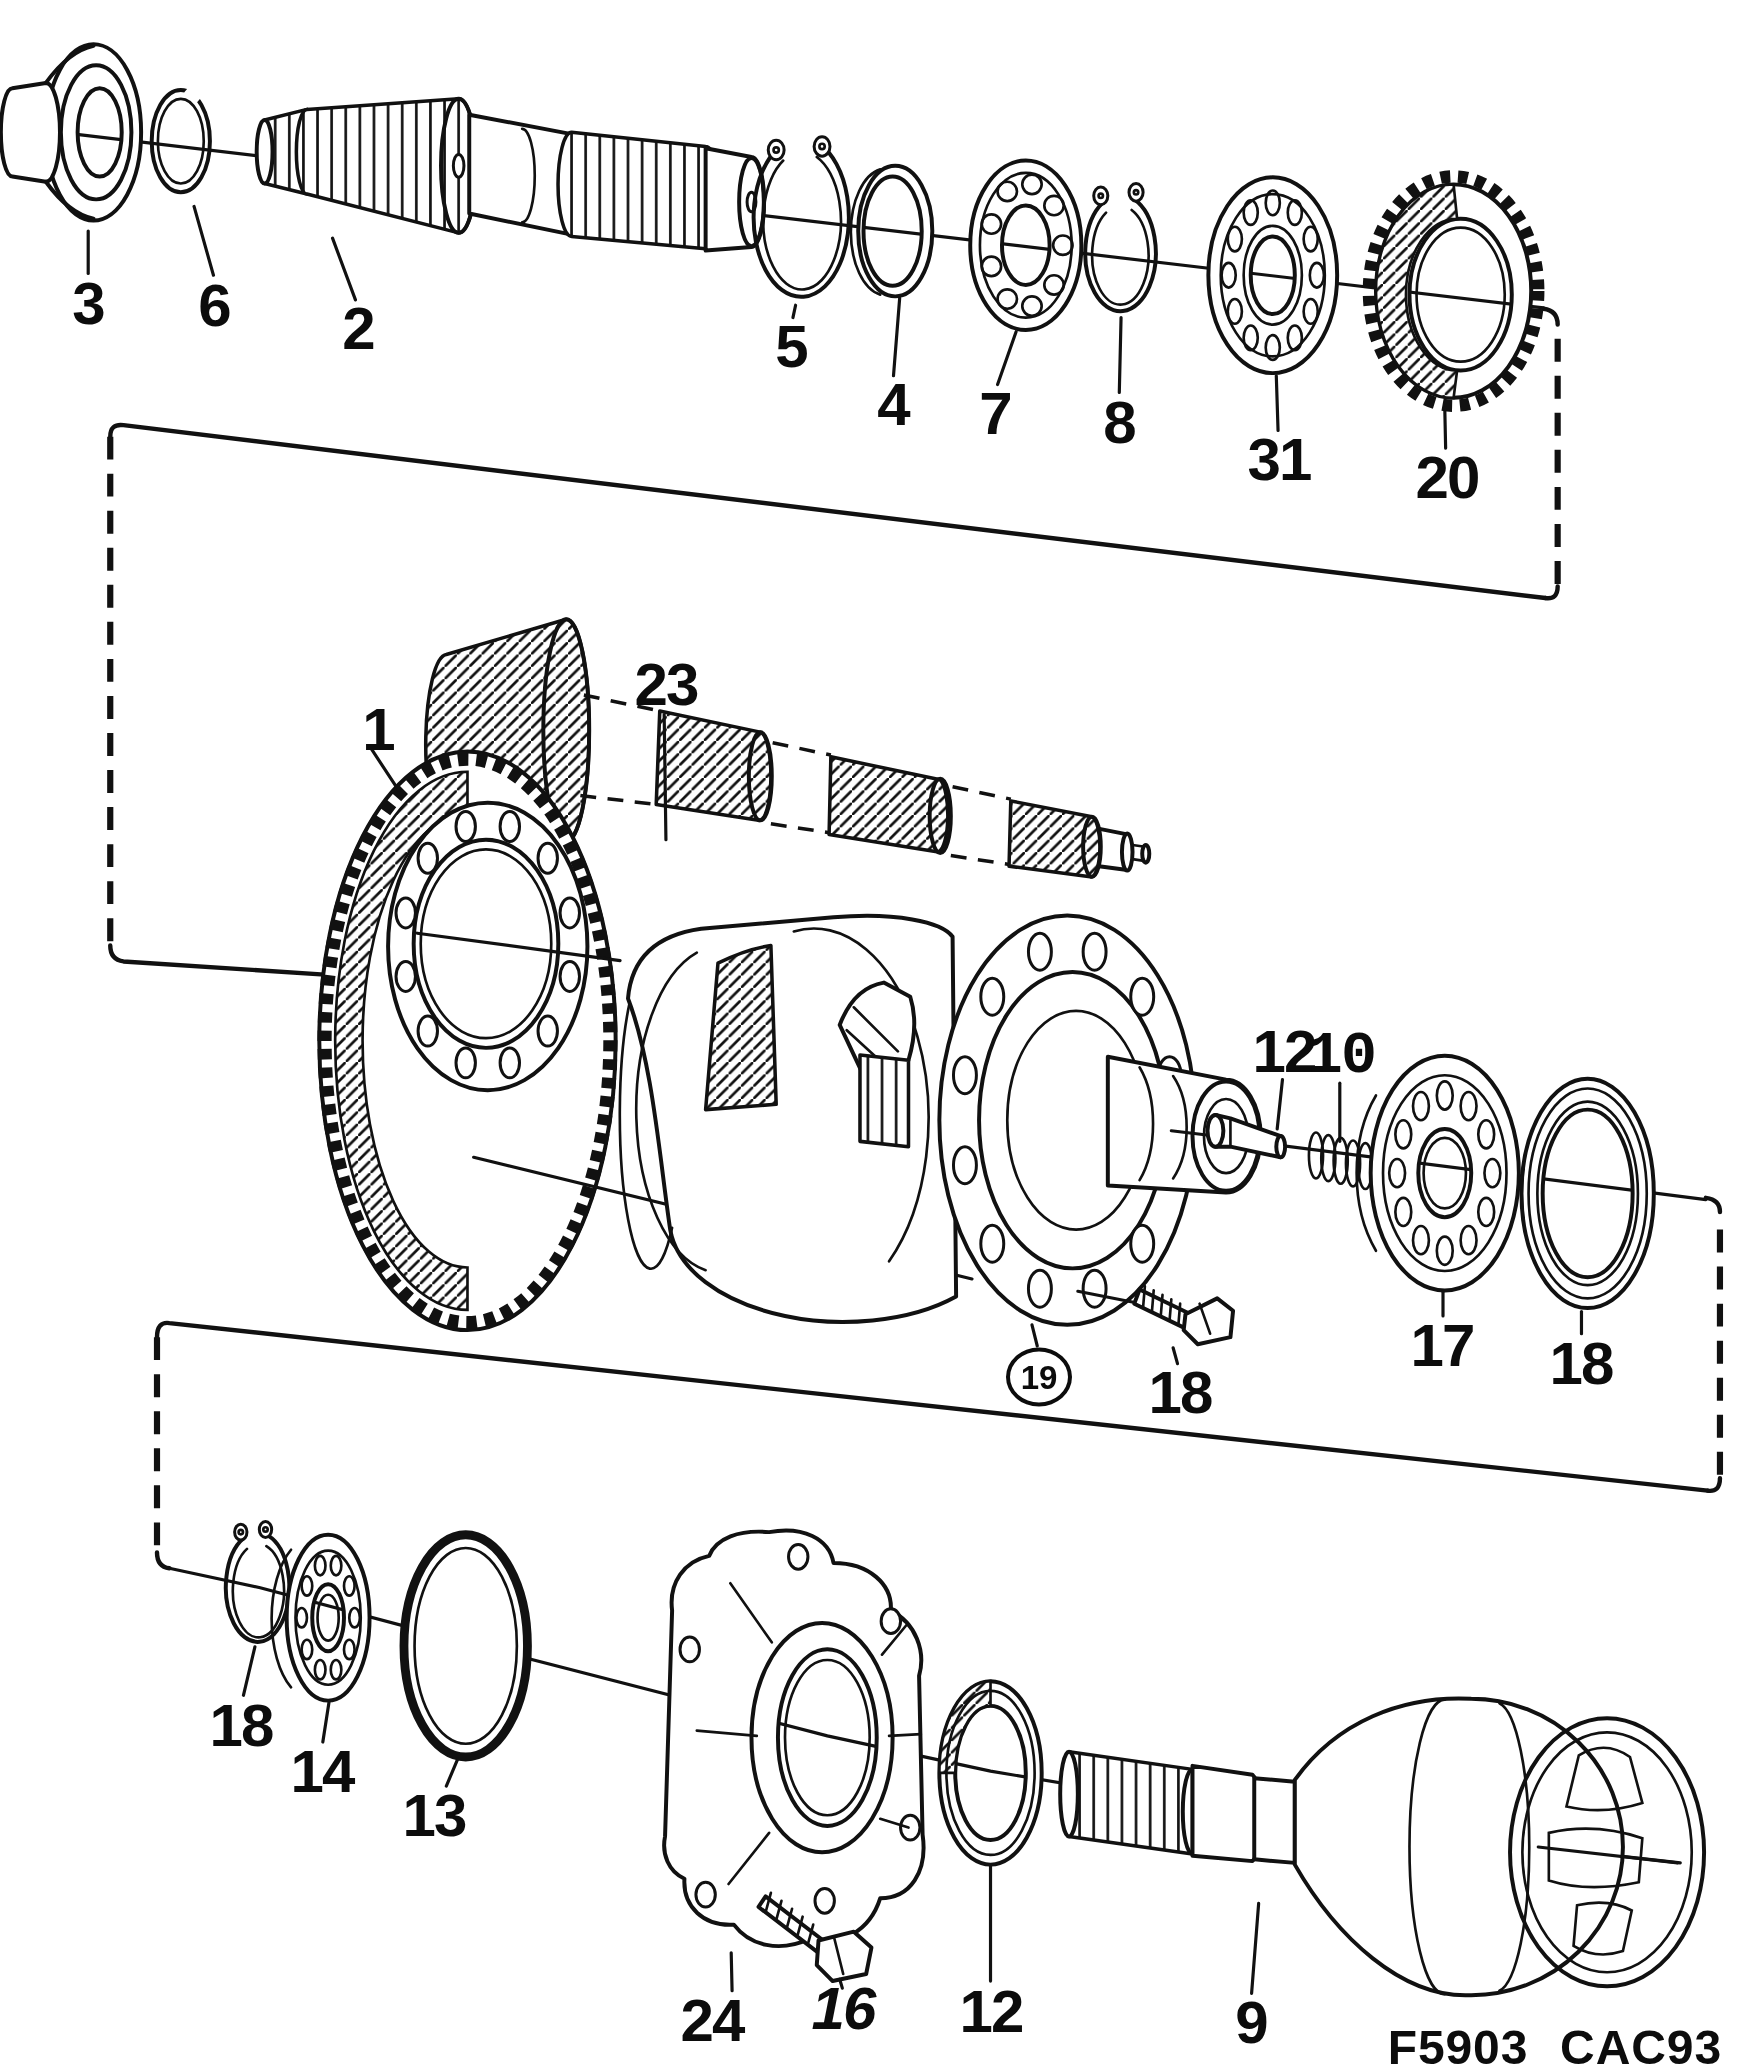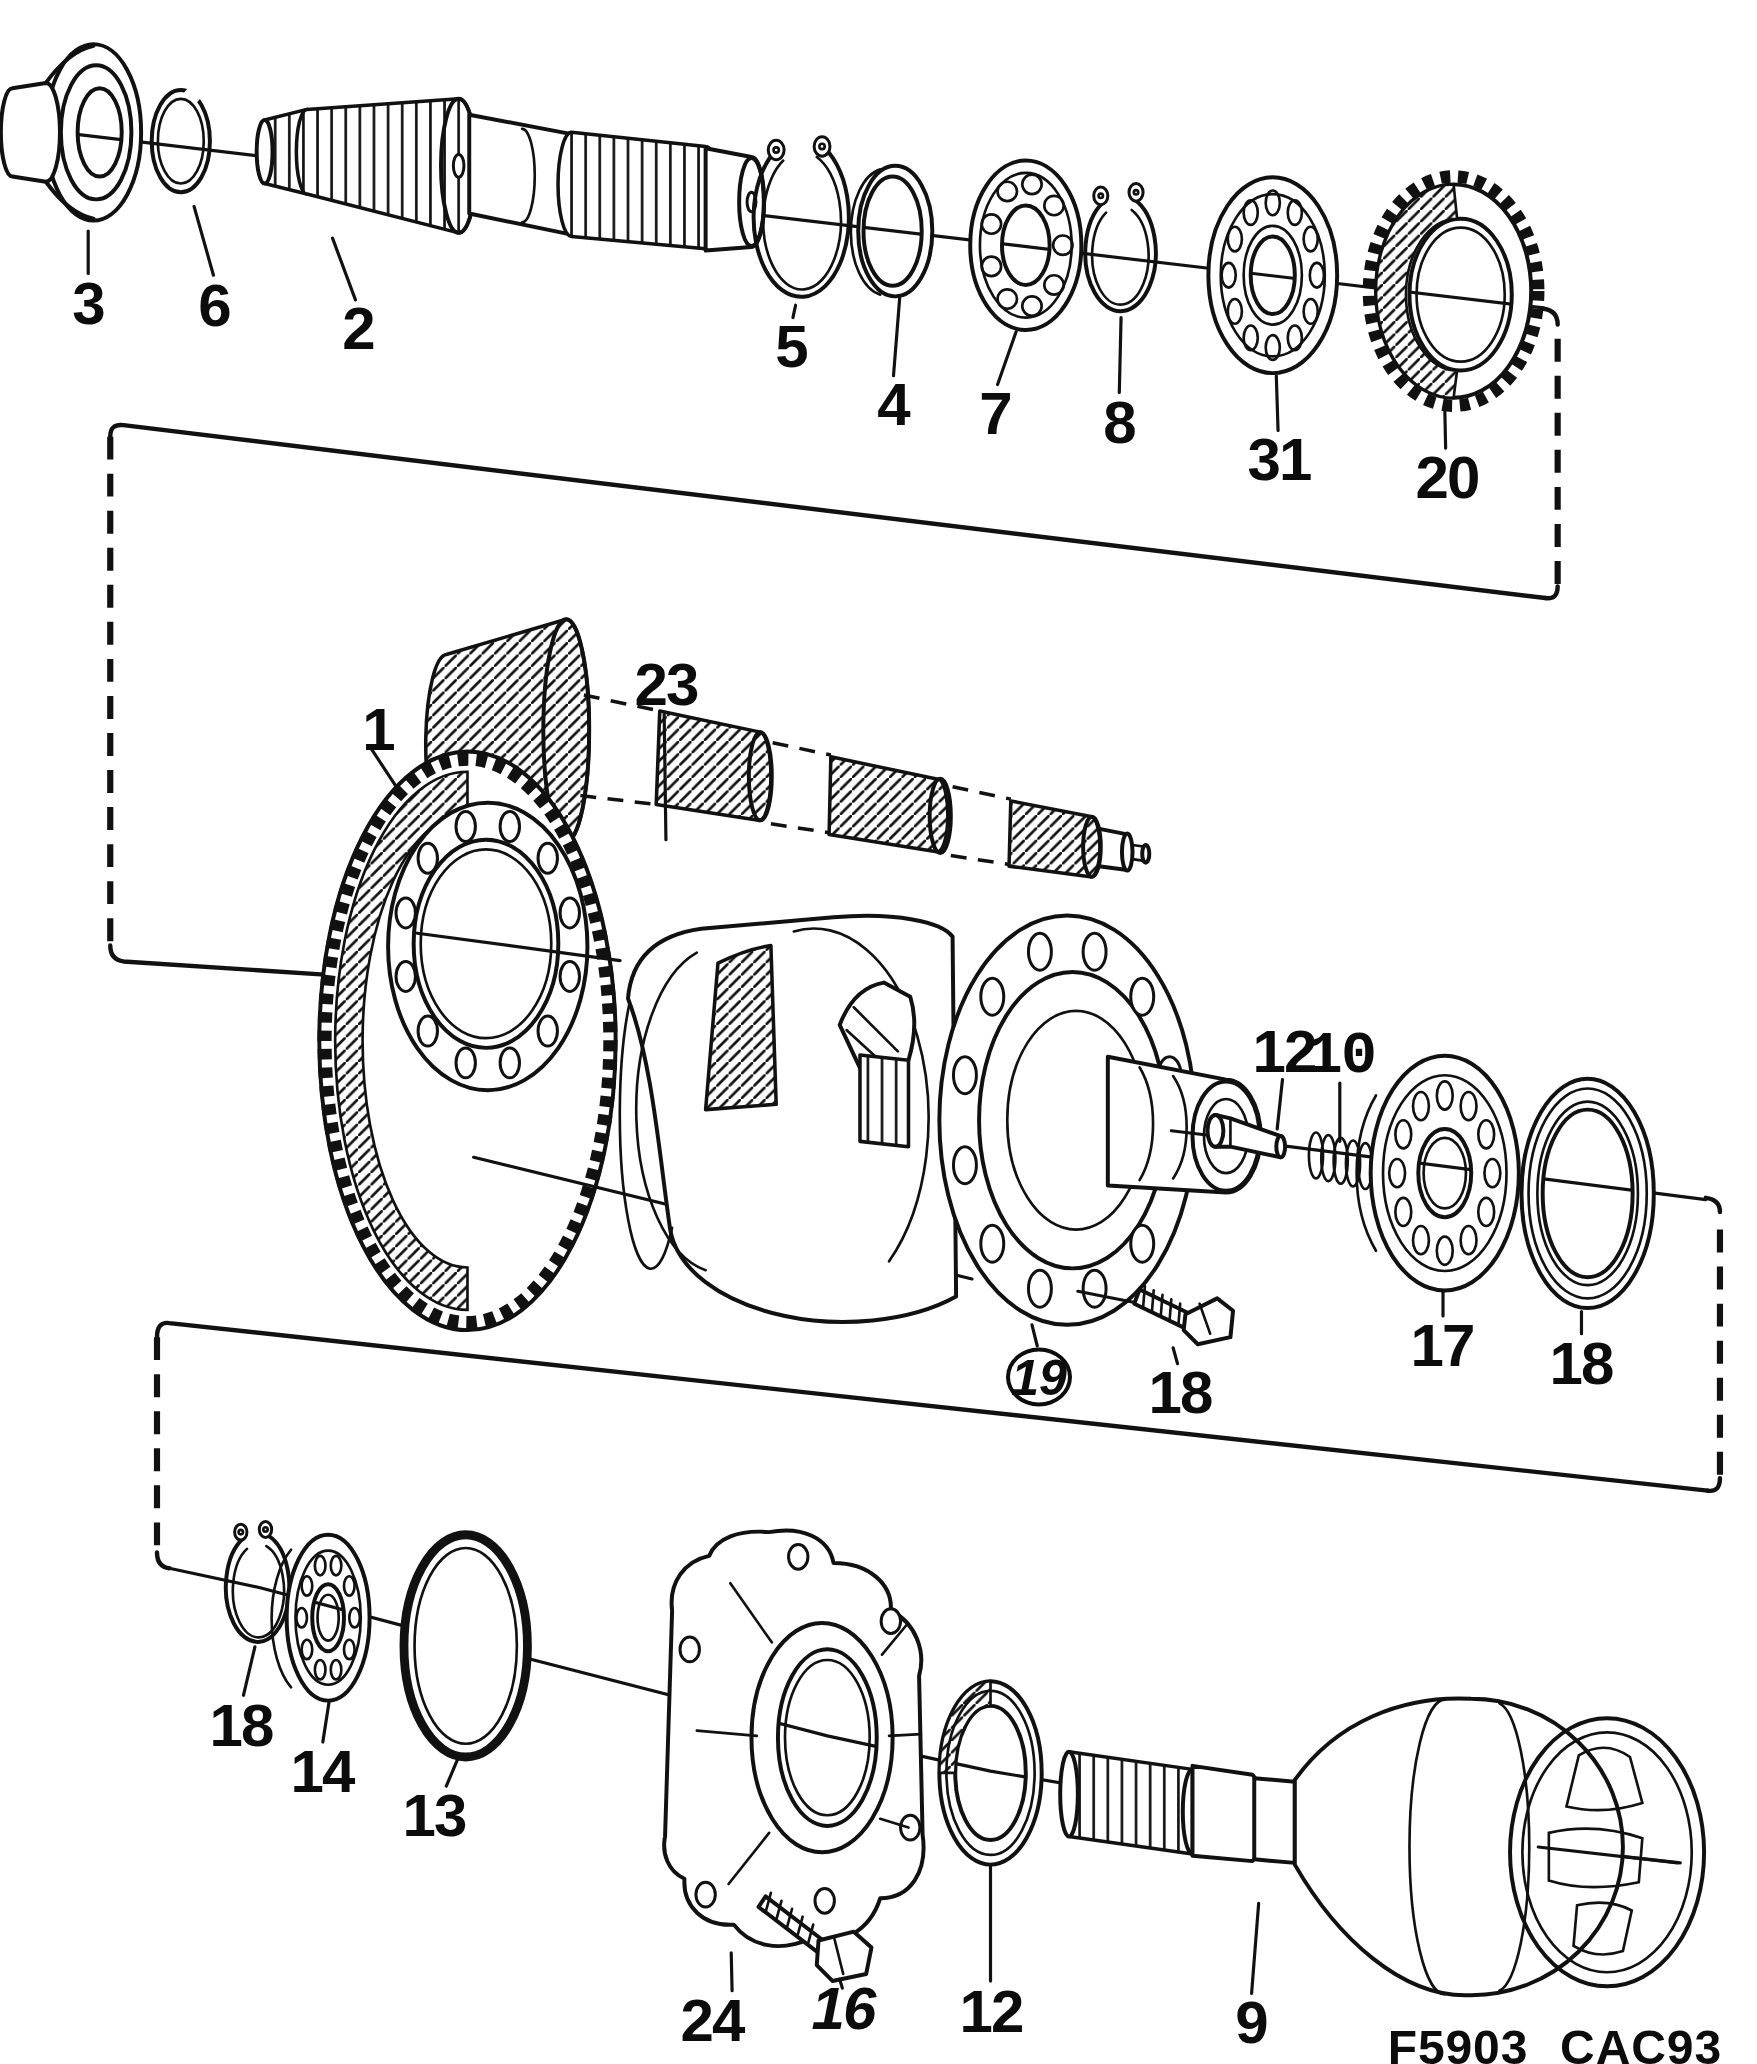--- a/index.html
+++ b/index.html
@@ -3,22 +3,22 @@
 <meta charset="utf-8">
 <style>
   html,body{margin:0;padding:0;background:#e8e8e8;}
   .stage{position:relative;width:1757px;height:2064px;background:#ffffff;overflow:hidden;
          font-family:"Liberation Sans",sans-serif;}
   .stage svg{position:absolute;left:0;top:0;}
   .callout-layer{position:absolute;left:0;top:0;width:100%;height:100%;}
   .callout{position:absolute;transform:translate(-50%,-50%);
            font:700 60px "Liberation Sans",sans-serif;color:#0c0c0c;line-height:1;
            letter-spacing:-1.8px;user-select:none;}
-  .callout.circled{font-size:50px;letter-spacing:0;border:4.4px solid #0c0c0c;border-radius:50%;
-           width:58px;height:51px;display:flex;align-items:center;justify-content:center;font-style:italic;}
+  .callout.circled{font-size:33px;letter-spacing:0;border:4.4px solid #0c0c0c;border-radius:50%;
+           width:58px;height:51px;display:flex;align-items:center;justify-content:center;}
   .figure-code{position:absolute;top:2020px;right:35px;
            font:700 48px "Liberation Sans",sans-serif;color:#0c0c0c;
            letter-spacing:0.9px;word-spacing:17.6px;}
   
   .ln{stroke:#111;fill:none;stroke-width:4.5;stroke-linecap:round;stroke-linejoin:round;}
   .thin{stroke:#111;fill:none;stroke-width:3;stroke-linecap:round;}
   .axis{stroke:#111;fill:none;stroke-width:3.6;stroke-linecap:round;}
   .lead{stroke:#111;fill:none;stroke-width:3.6;stroke-linecap:round;}
   .framesolid{stroke:#111;fill:none;stroke-width:5;stroke-linecap:round;}
   .framedash{stroke:#111;fill:none;stroke-width:7;stroke-dasharray:26 16;stroke-linecap:butt;}

